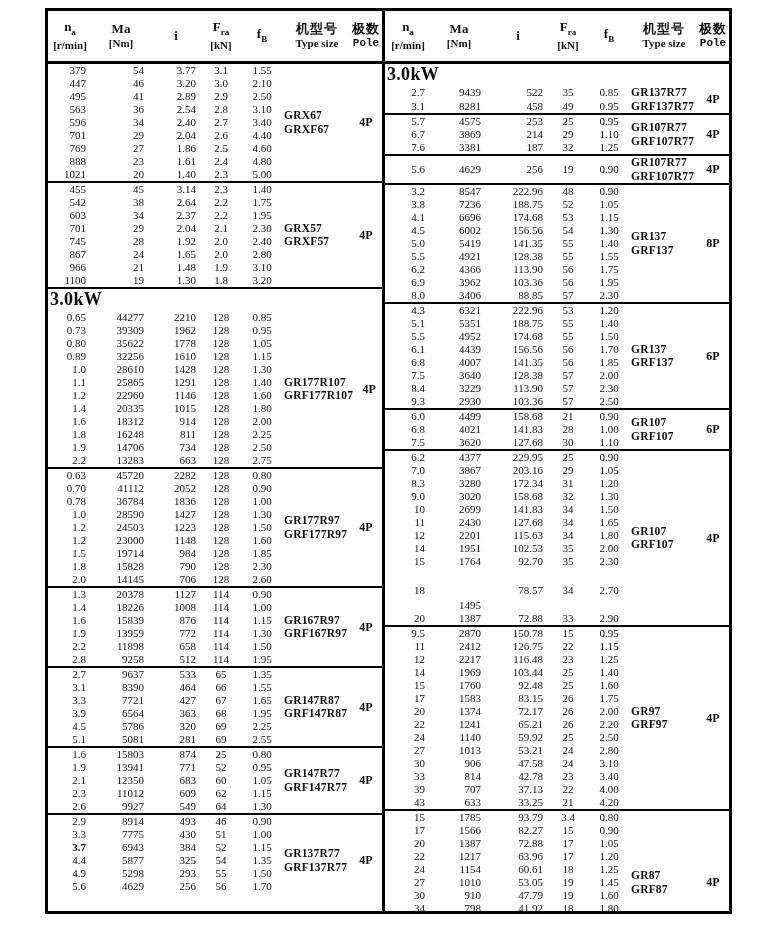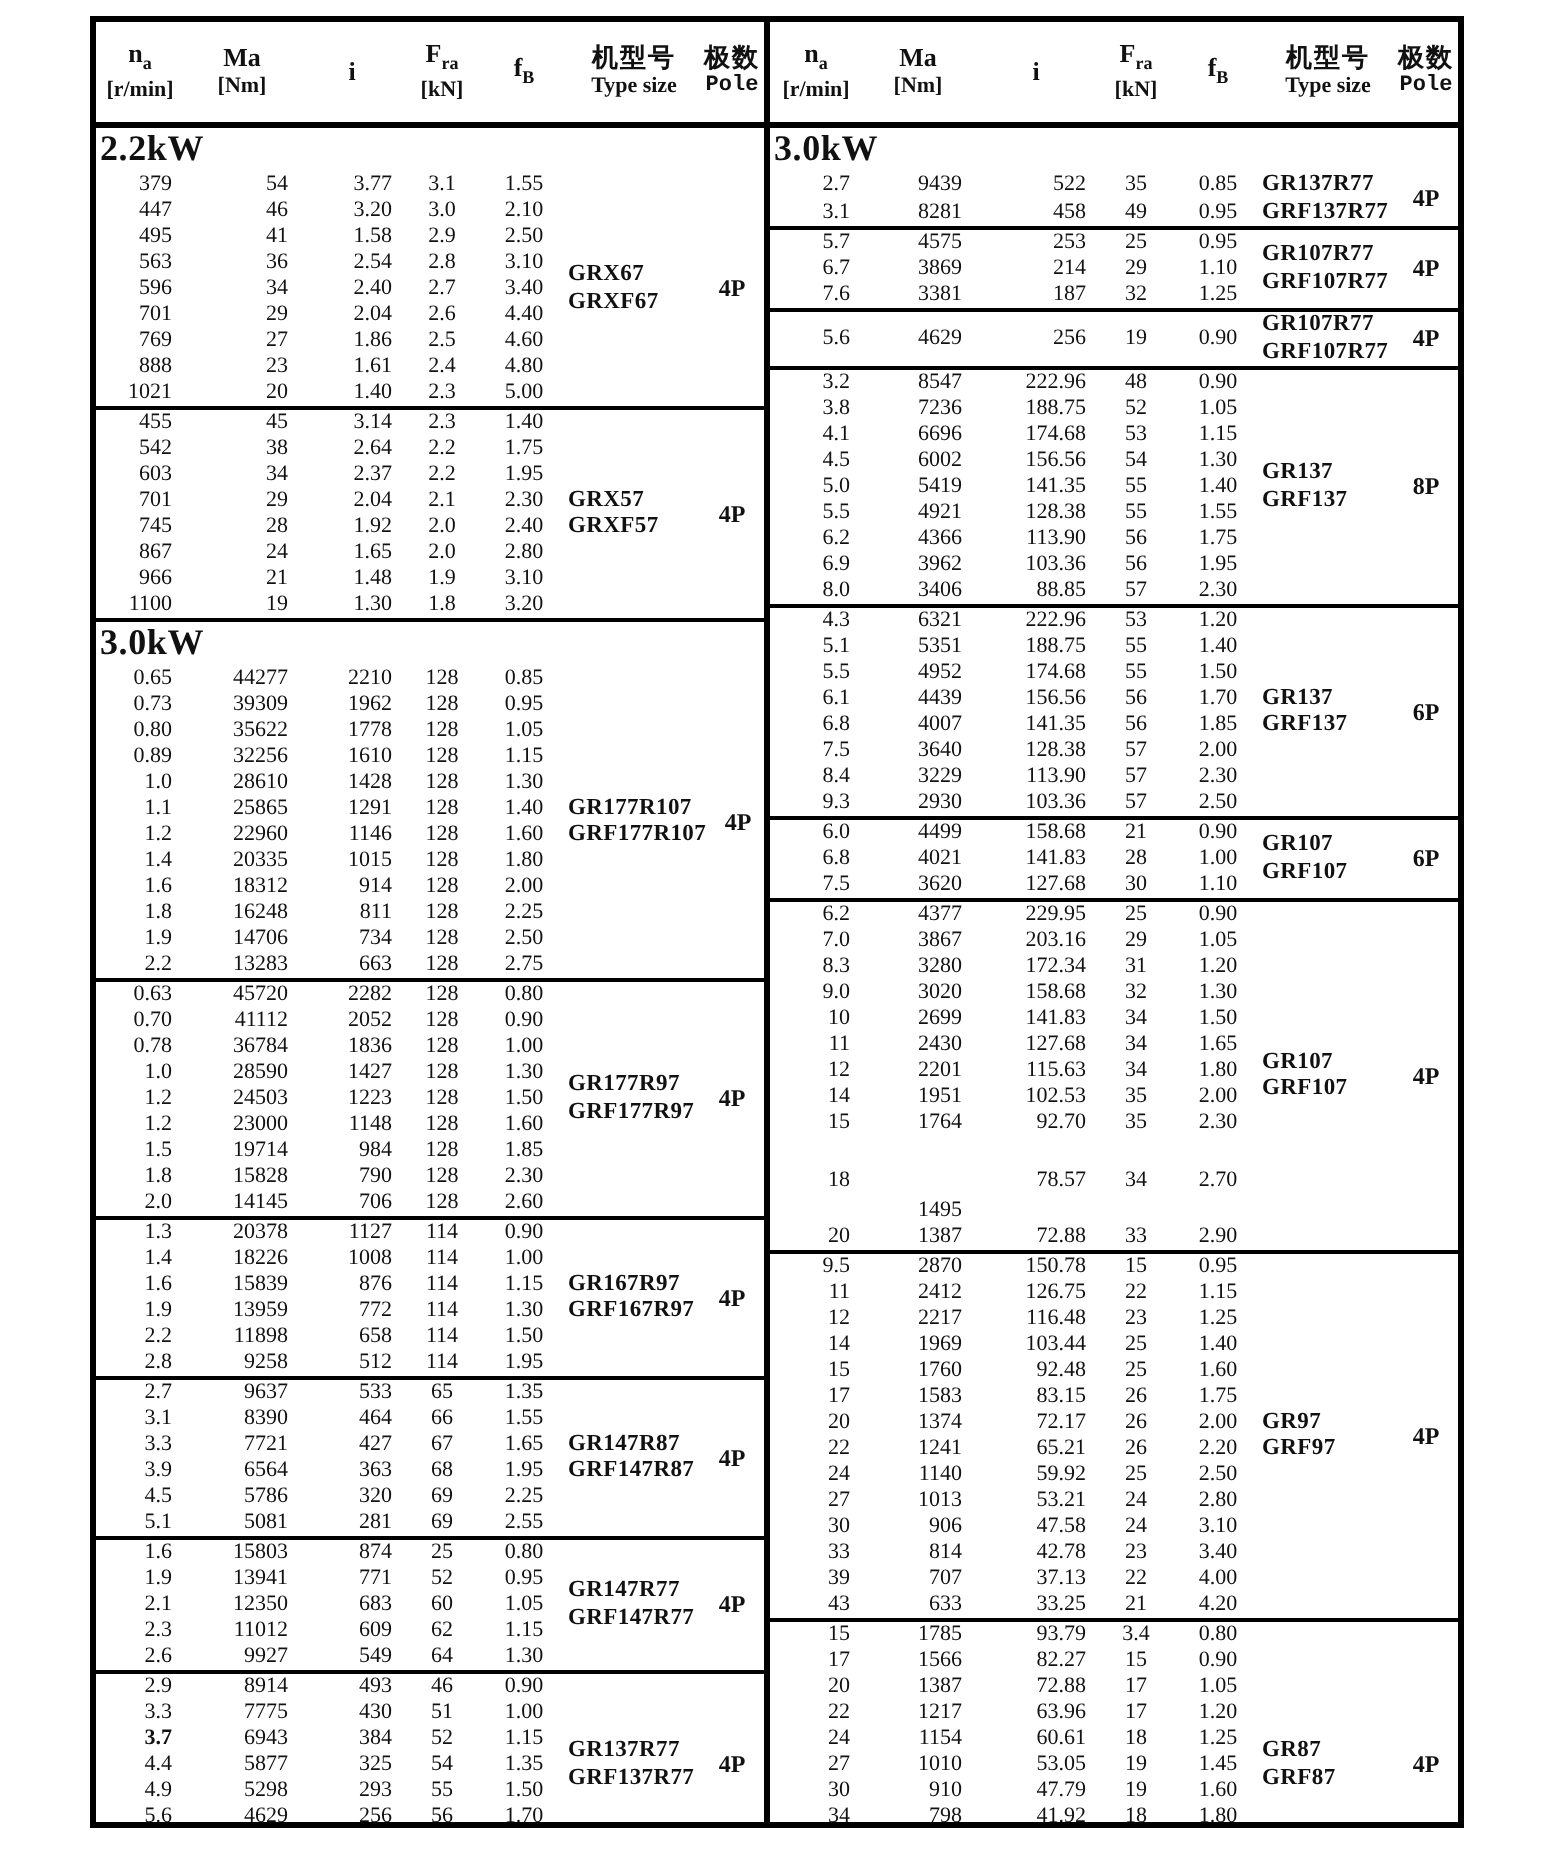--- a/index.html
+++ b/index.html
@@ -82,35 +82,34 @@
         <div class="hcell cjk">
           <span class="sym">机型号</span>
           <span class="unit">Type size</span>
         </div>
         <div class="hcell cjk pole-h">
           <span class="sym">极数</span>
           <span class="unit">Pole</span>
         </div>
       </div>
       <div class="tbody">
-        <div class="section-title">2.2kW</div>
         <div class="group cols-left">
           <div class="cell r" style="grid-area: 1 / 1;">379</div>
           <div class="cell r" style="grid-area: 1 / 2;">54</div>
           <div class="cell r" style="grid-area: 1 / 3;">3.77</div>
           <div class="cell c" style="grid-area: 1 / 4;">3.1</div>
           <div class="cell c" style="grid-area: 1 / 5;">1.55</div>
           <div class="cell r" style="grid-area: 2 / 1;">447</div>
           <div class="cell r" style="grid-area: 2 / 2;">46</div>
           <div class="cell r" style="grid-area: 2 / 3;">3.20</div>
           <div class="cell c" style="grid-area: 2 / 4;">3.0</div>
           <div class="cell c" style="grid-area: 2 / 5;">2.10</div>
           <div class="cell r" style="grid-area: 3 / 1;">495</div>
           <div class="cell r" style="grid-area: 3 / 2;">41</div>
-          <div class="cell r" style="grid-area: 3 / 3;">1.58</div>
+          <div class="cell r" style="grid-area: 3 / 3;">2.89</div>
           <div class="cell c" style="grid-area: 3 / 4;">2.9</div>
           <div class="cell c" style="grid-area: 3 / 5;">2.50</div>
           <div class="cell r" style="grid-area: 4 / 1;">563</div>
           <div class="cell r" style="grid-area: 4 / 2;">36</div>
           <div class="cell r" style="grid-area: 4 / 3;">2.54</div>
           <div class="cell c" style="grid-area: 4 / 4;">2.8</div>
           <div class="cell c" style="grid-area: 4 / 5;">3.10</div>
           <div class="cell r" style="grid-area: 5 / 1;">596</div>
           <div class="cell r" style="grid-area: 5 / 2;">34</div>
           <div class="cell r" style="grid-area: 5 / 3;">2.40</div>

